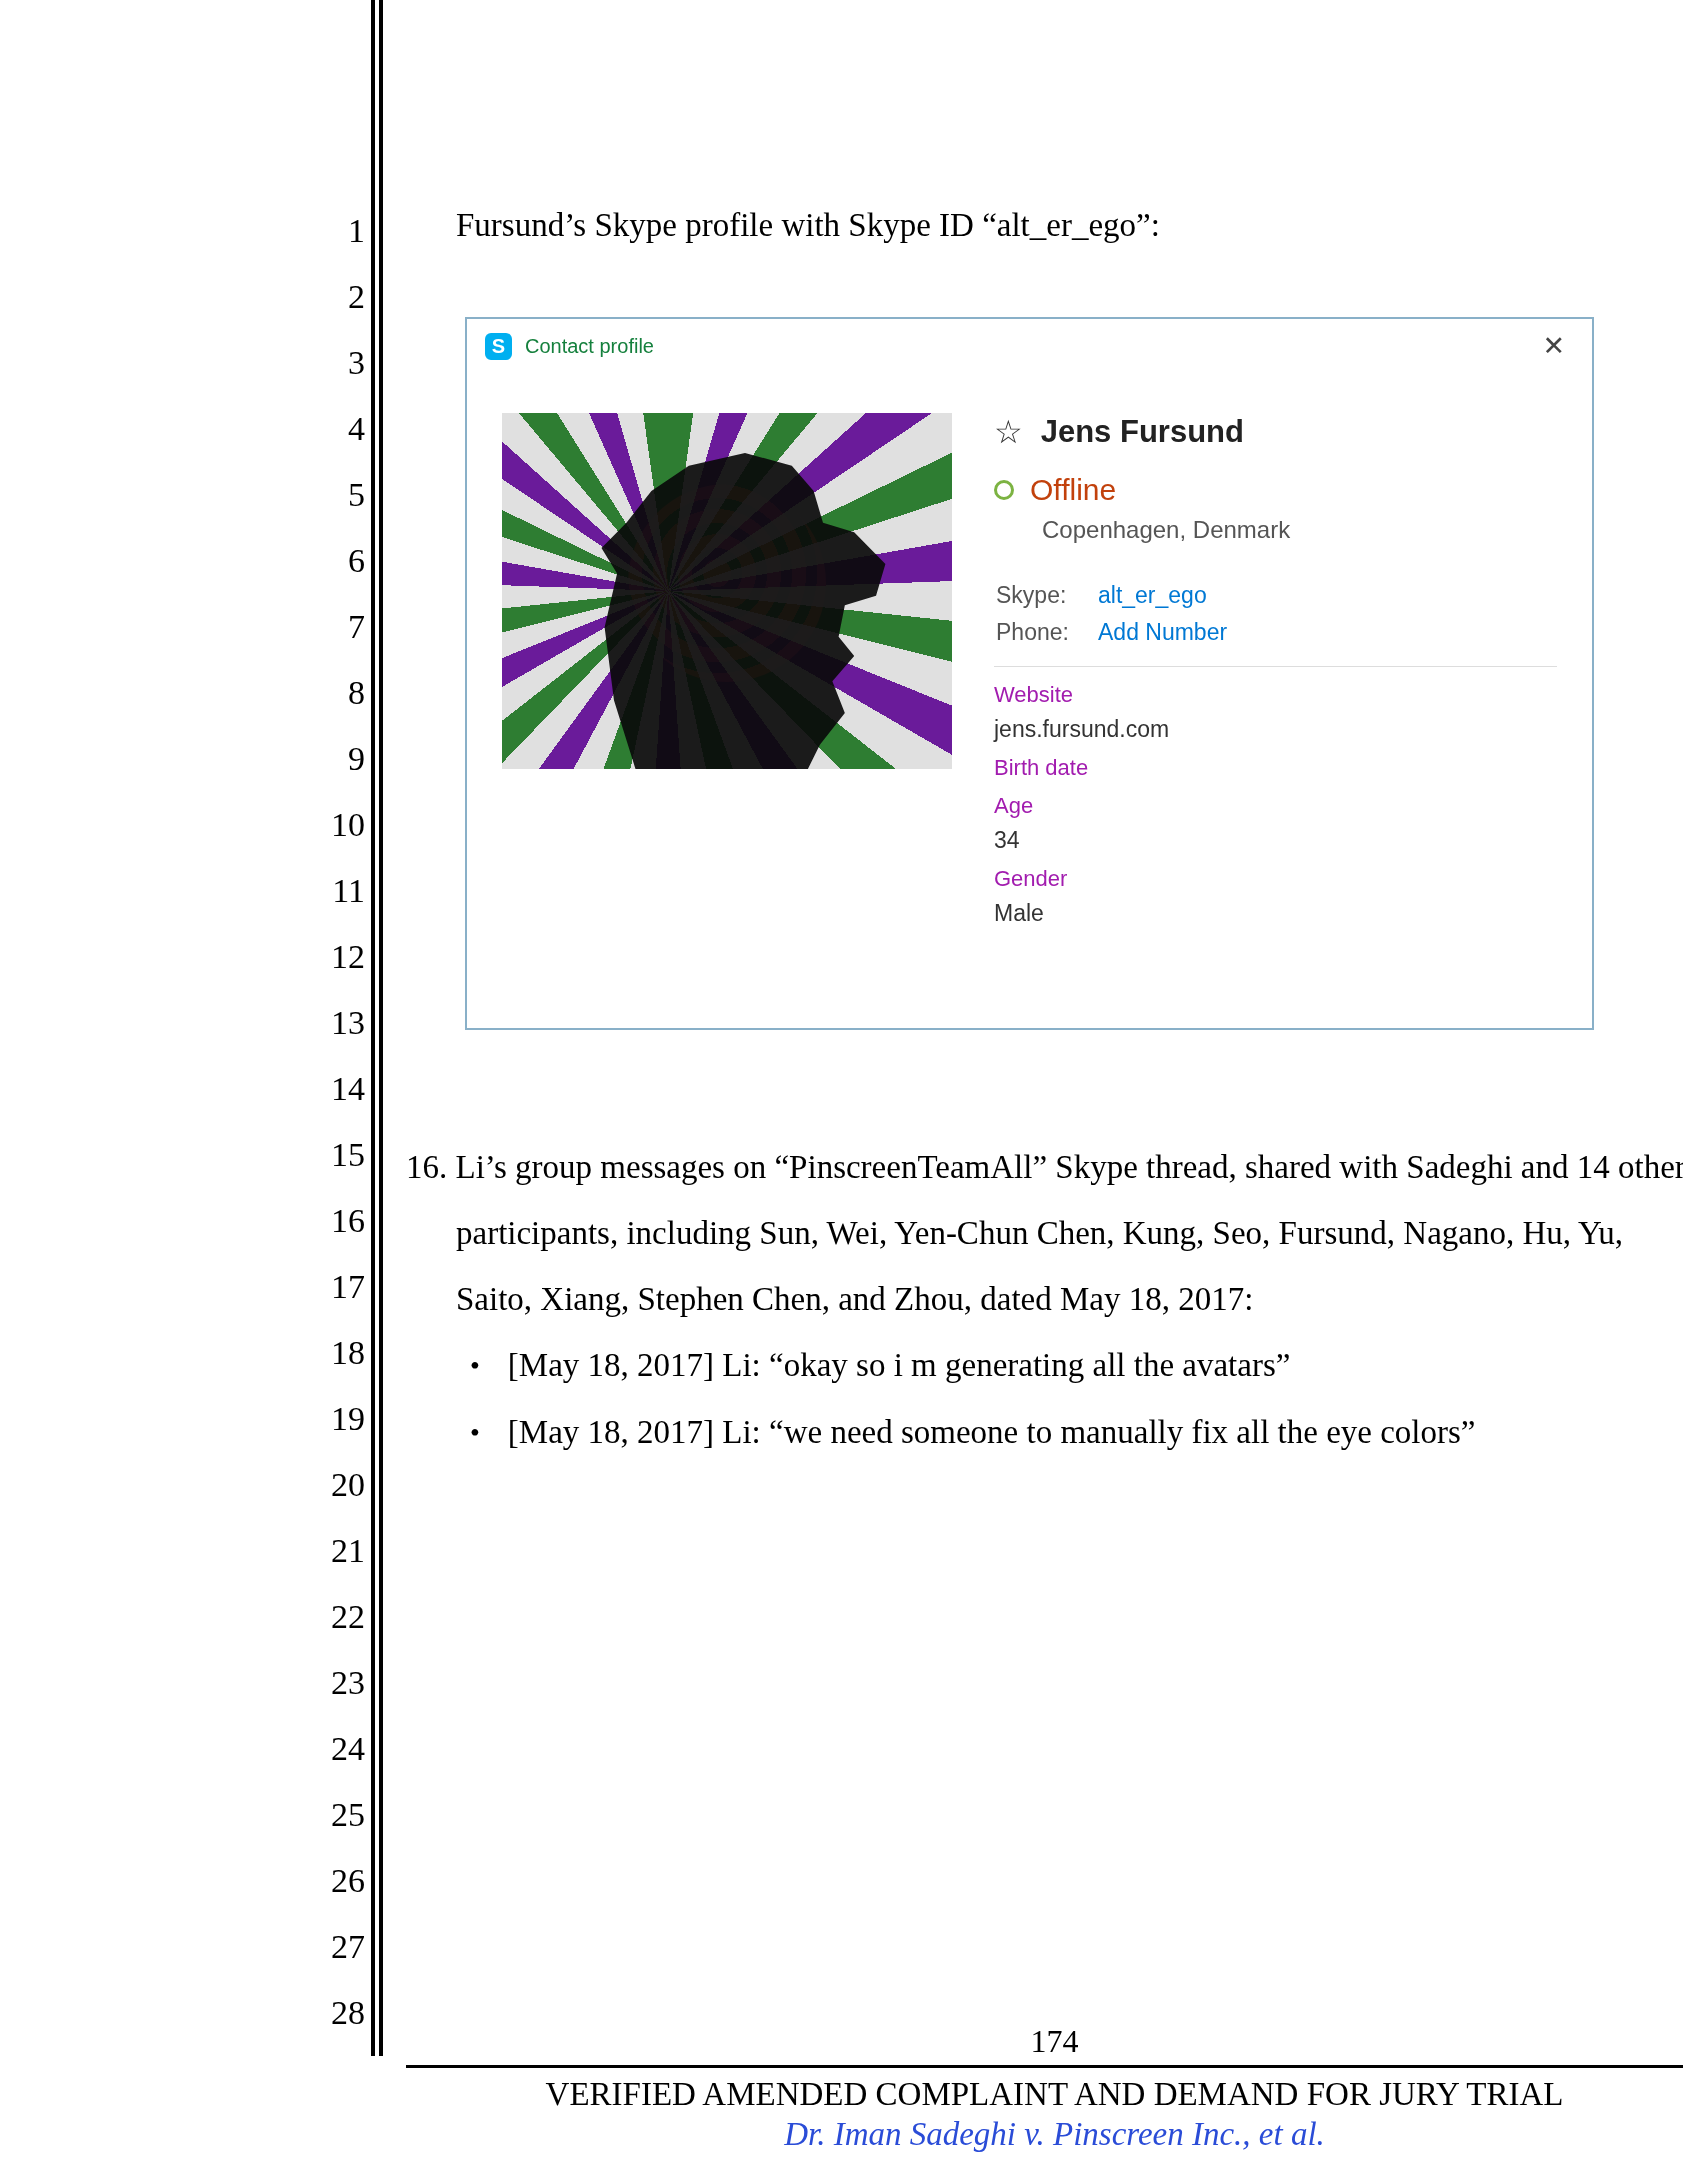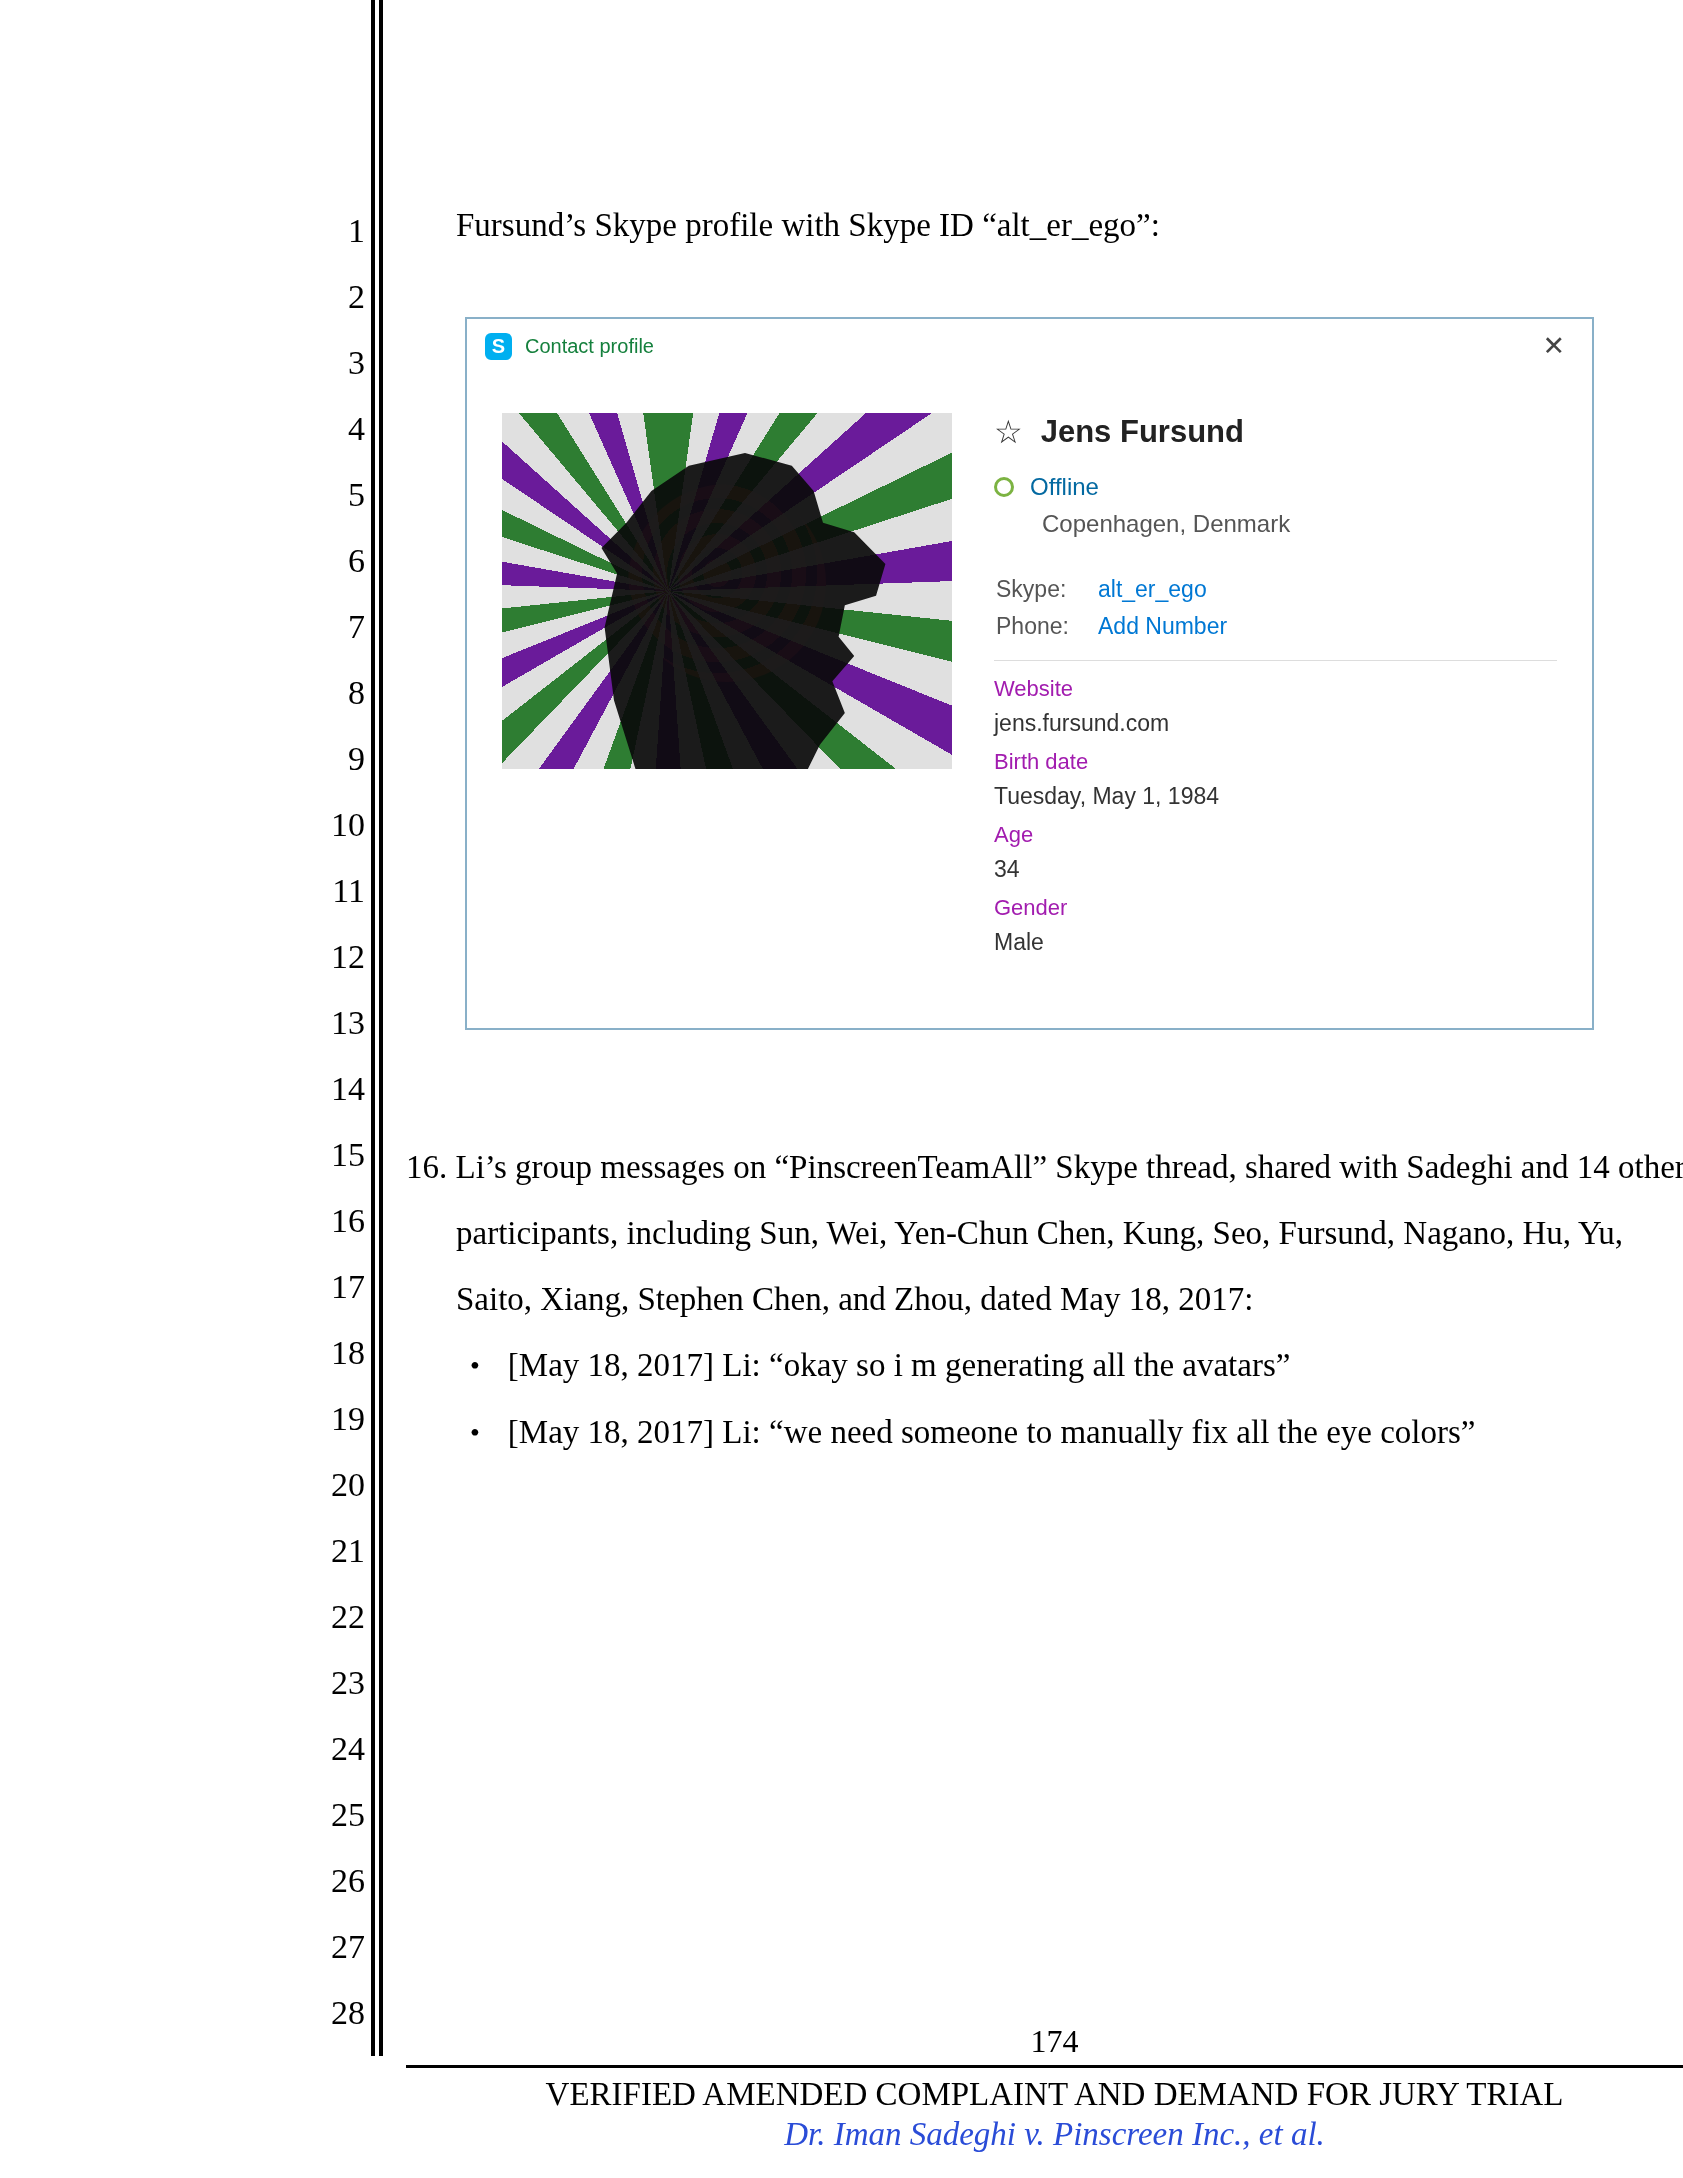--- a/index.html
+++ b/index.html
@@ -182,22 +182,22 @@
     margin-bottom: 9px;
   }
   .status-dot {
     width: 20px;
     height: 20px;
     border: 3px solid #7cb342;
     background: #fff;
     border-radius: 50%;
   }
   .status-text {
-    font-size: 24px;
-    color: #0369a1;
+    font-size: 30px;
+    color: #c2410c;
   }
   .location {
     font-size: 24px;
     color: #555;
     margin-left: 48px;
     margin-bottom: 38px;
   }
   .detail-line {
     display: flex;
     gap: 18px;
@@ -347,21 +347,20 @@
             <span class="detail-label">Phone:</span>
             <span class="detail-link">Add Number</span>
           </div>
 
           <hr class="hr-thin">
 
           <div class="sub-label">Website</div>
           <div class="sub-value">jens.fursund.com</div>
 
           <div class="sub-label">Birth date</div>
-          <div class="sub-value">Tuesday, May 1, 1984</div>
 
           <div class="sub-label">Age</div>
           <div class="sub-value">34</div>
 
           <div class="sub-label">Gender</div>
           <div class="sub-value">Male</div>
         </div>
       </div>
     </div>
 

